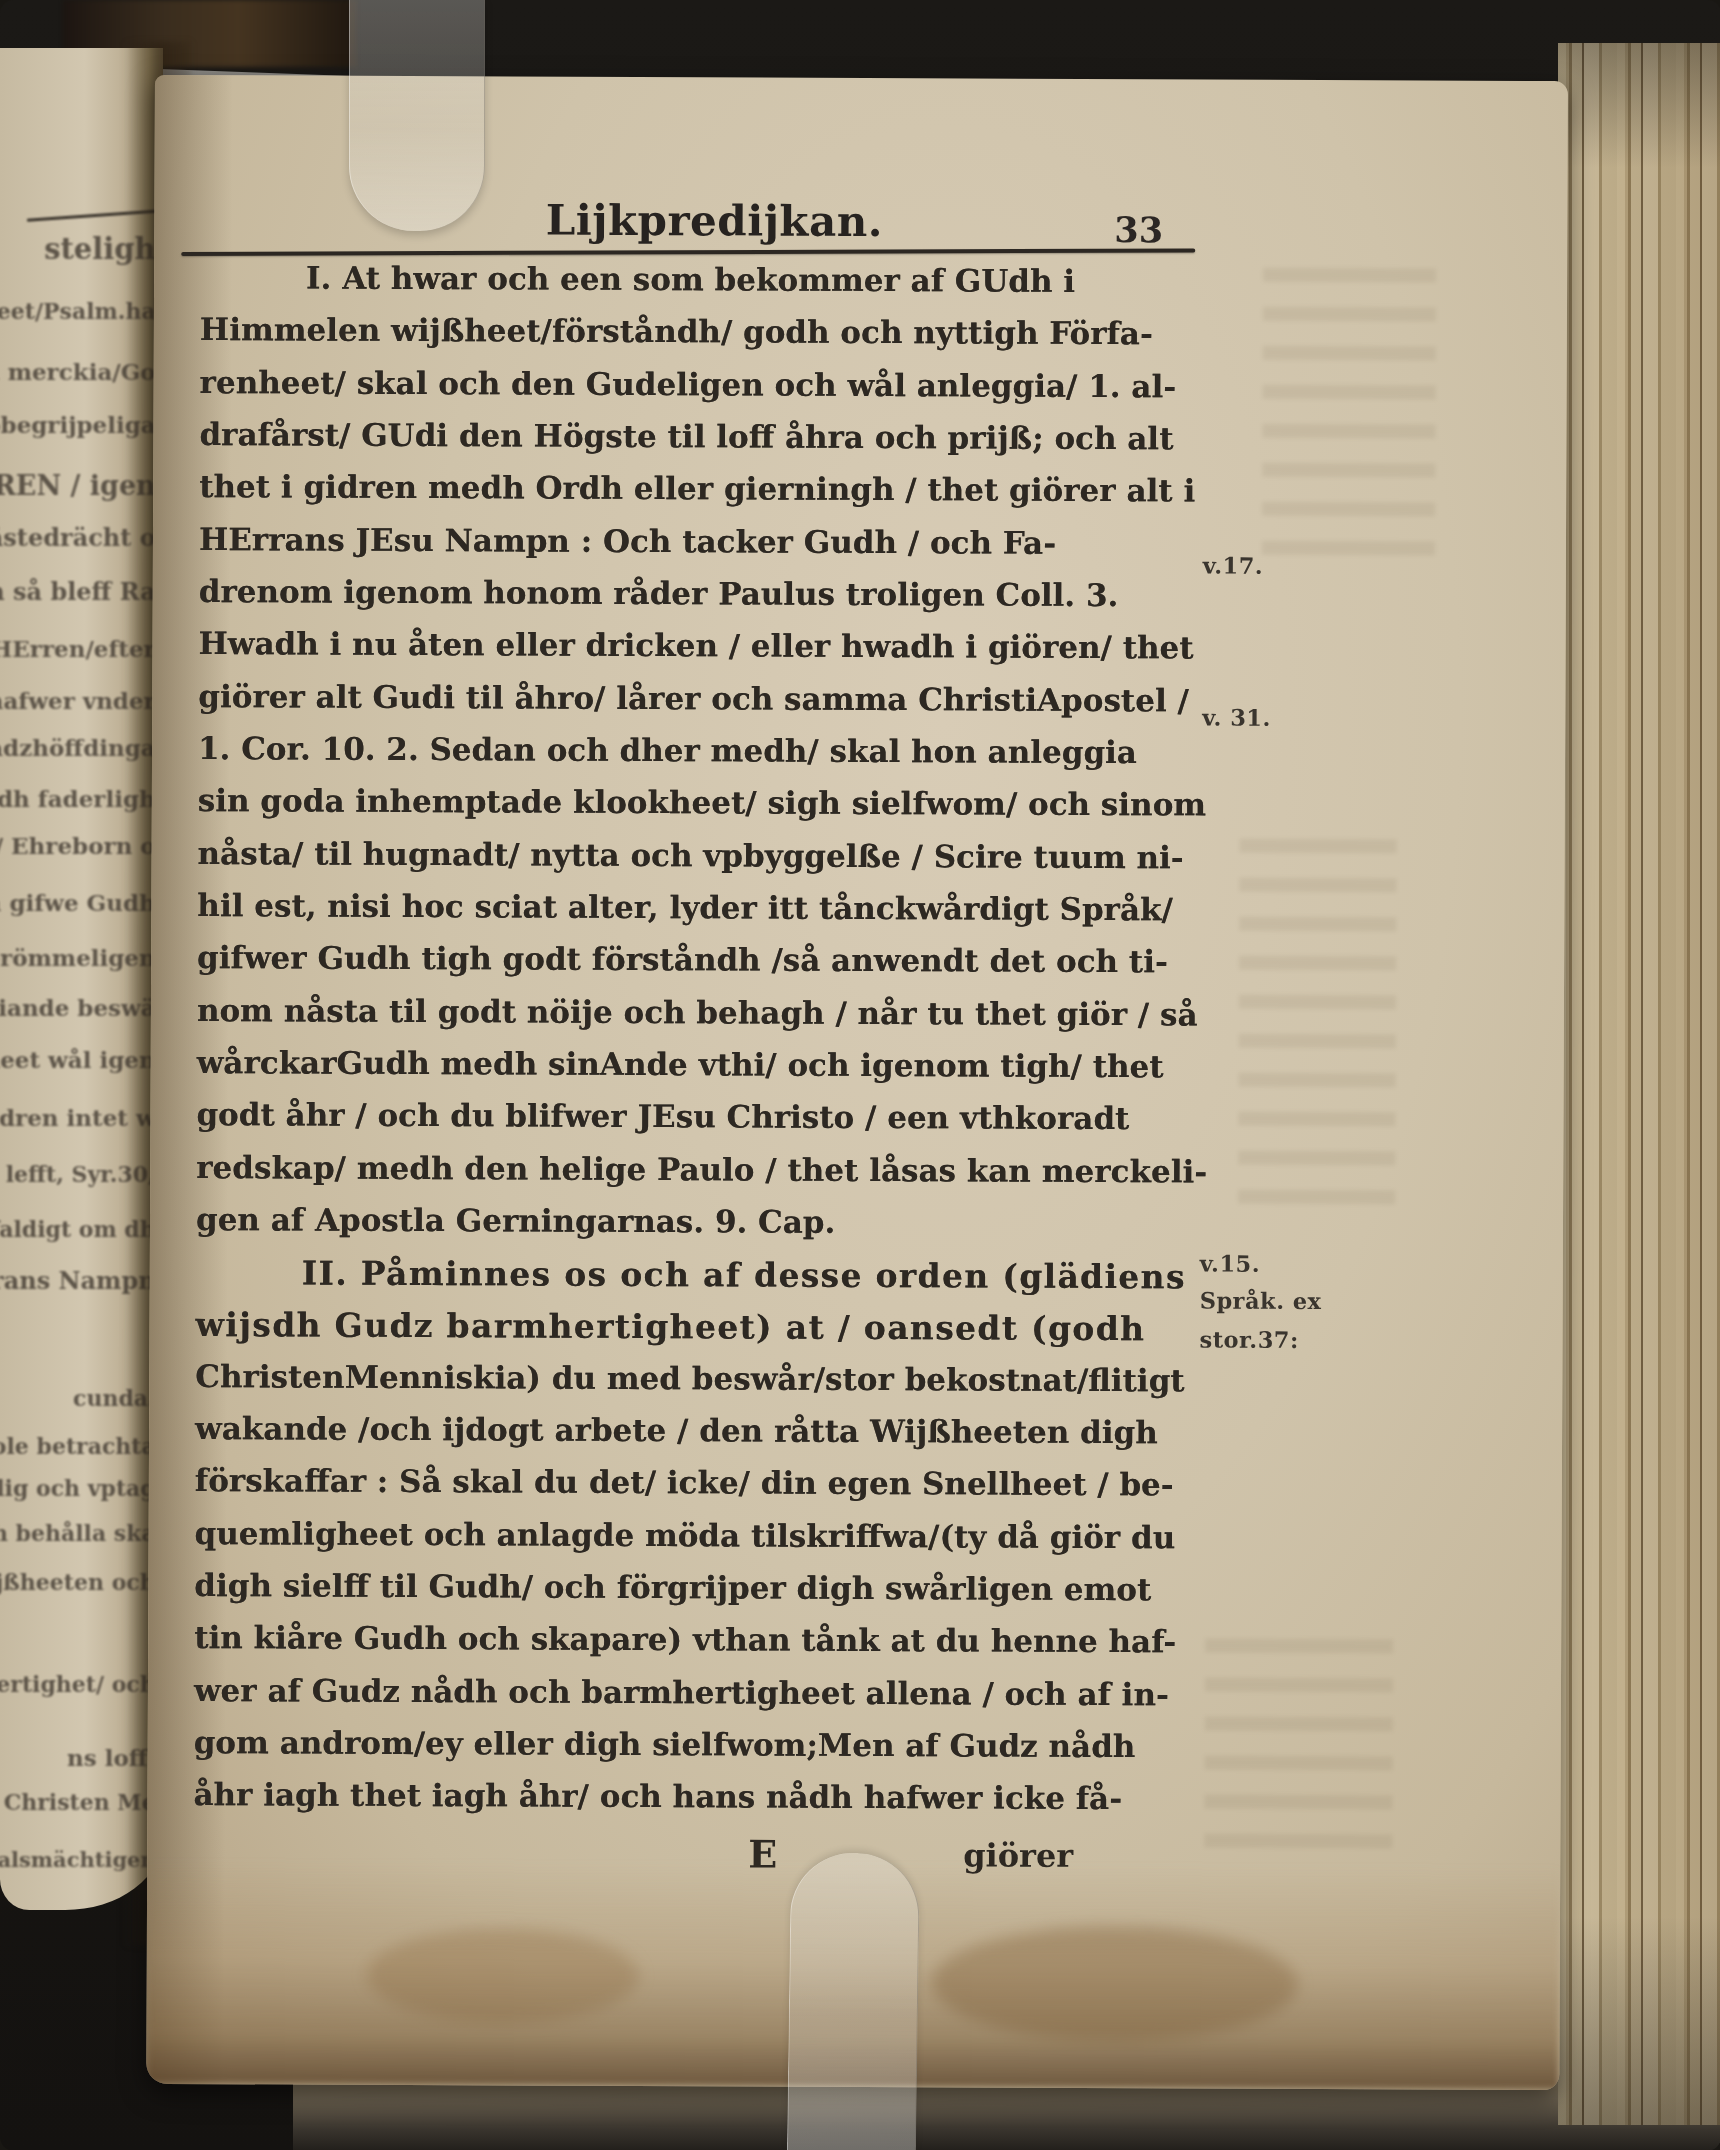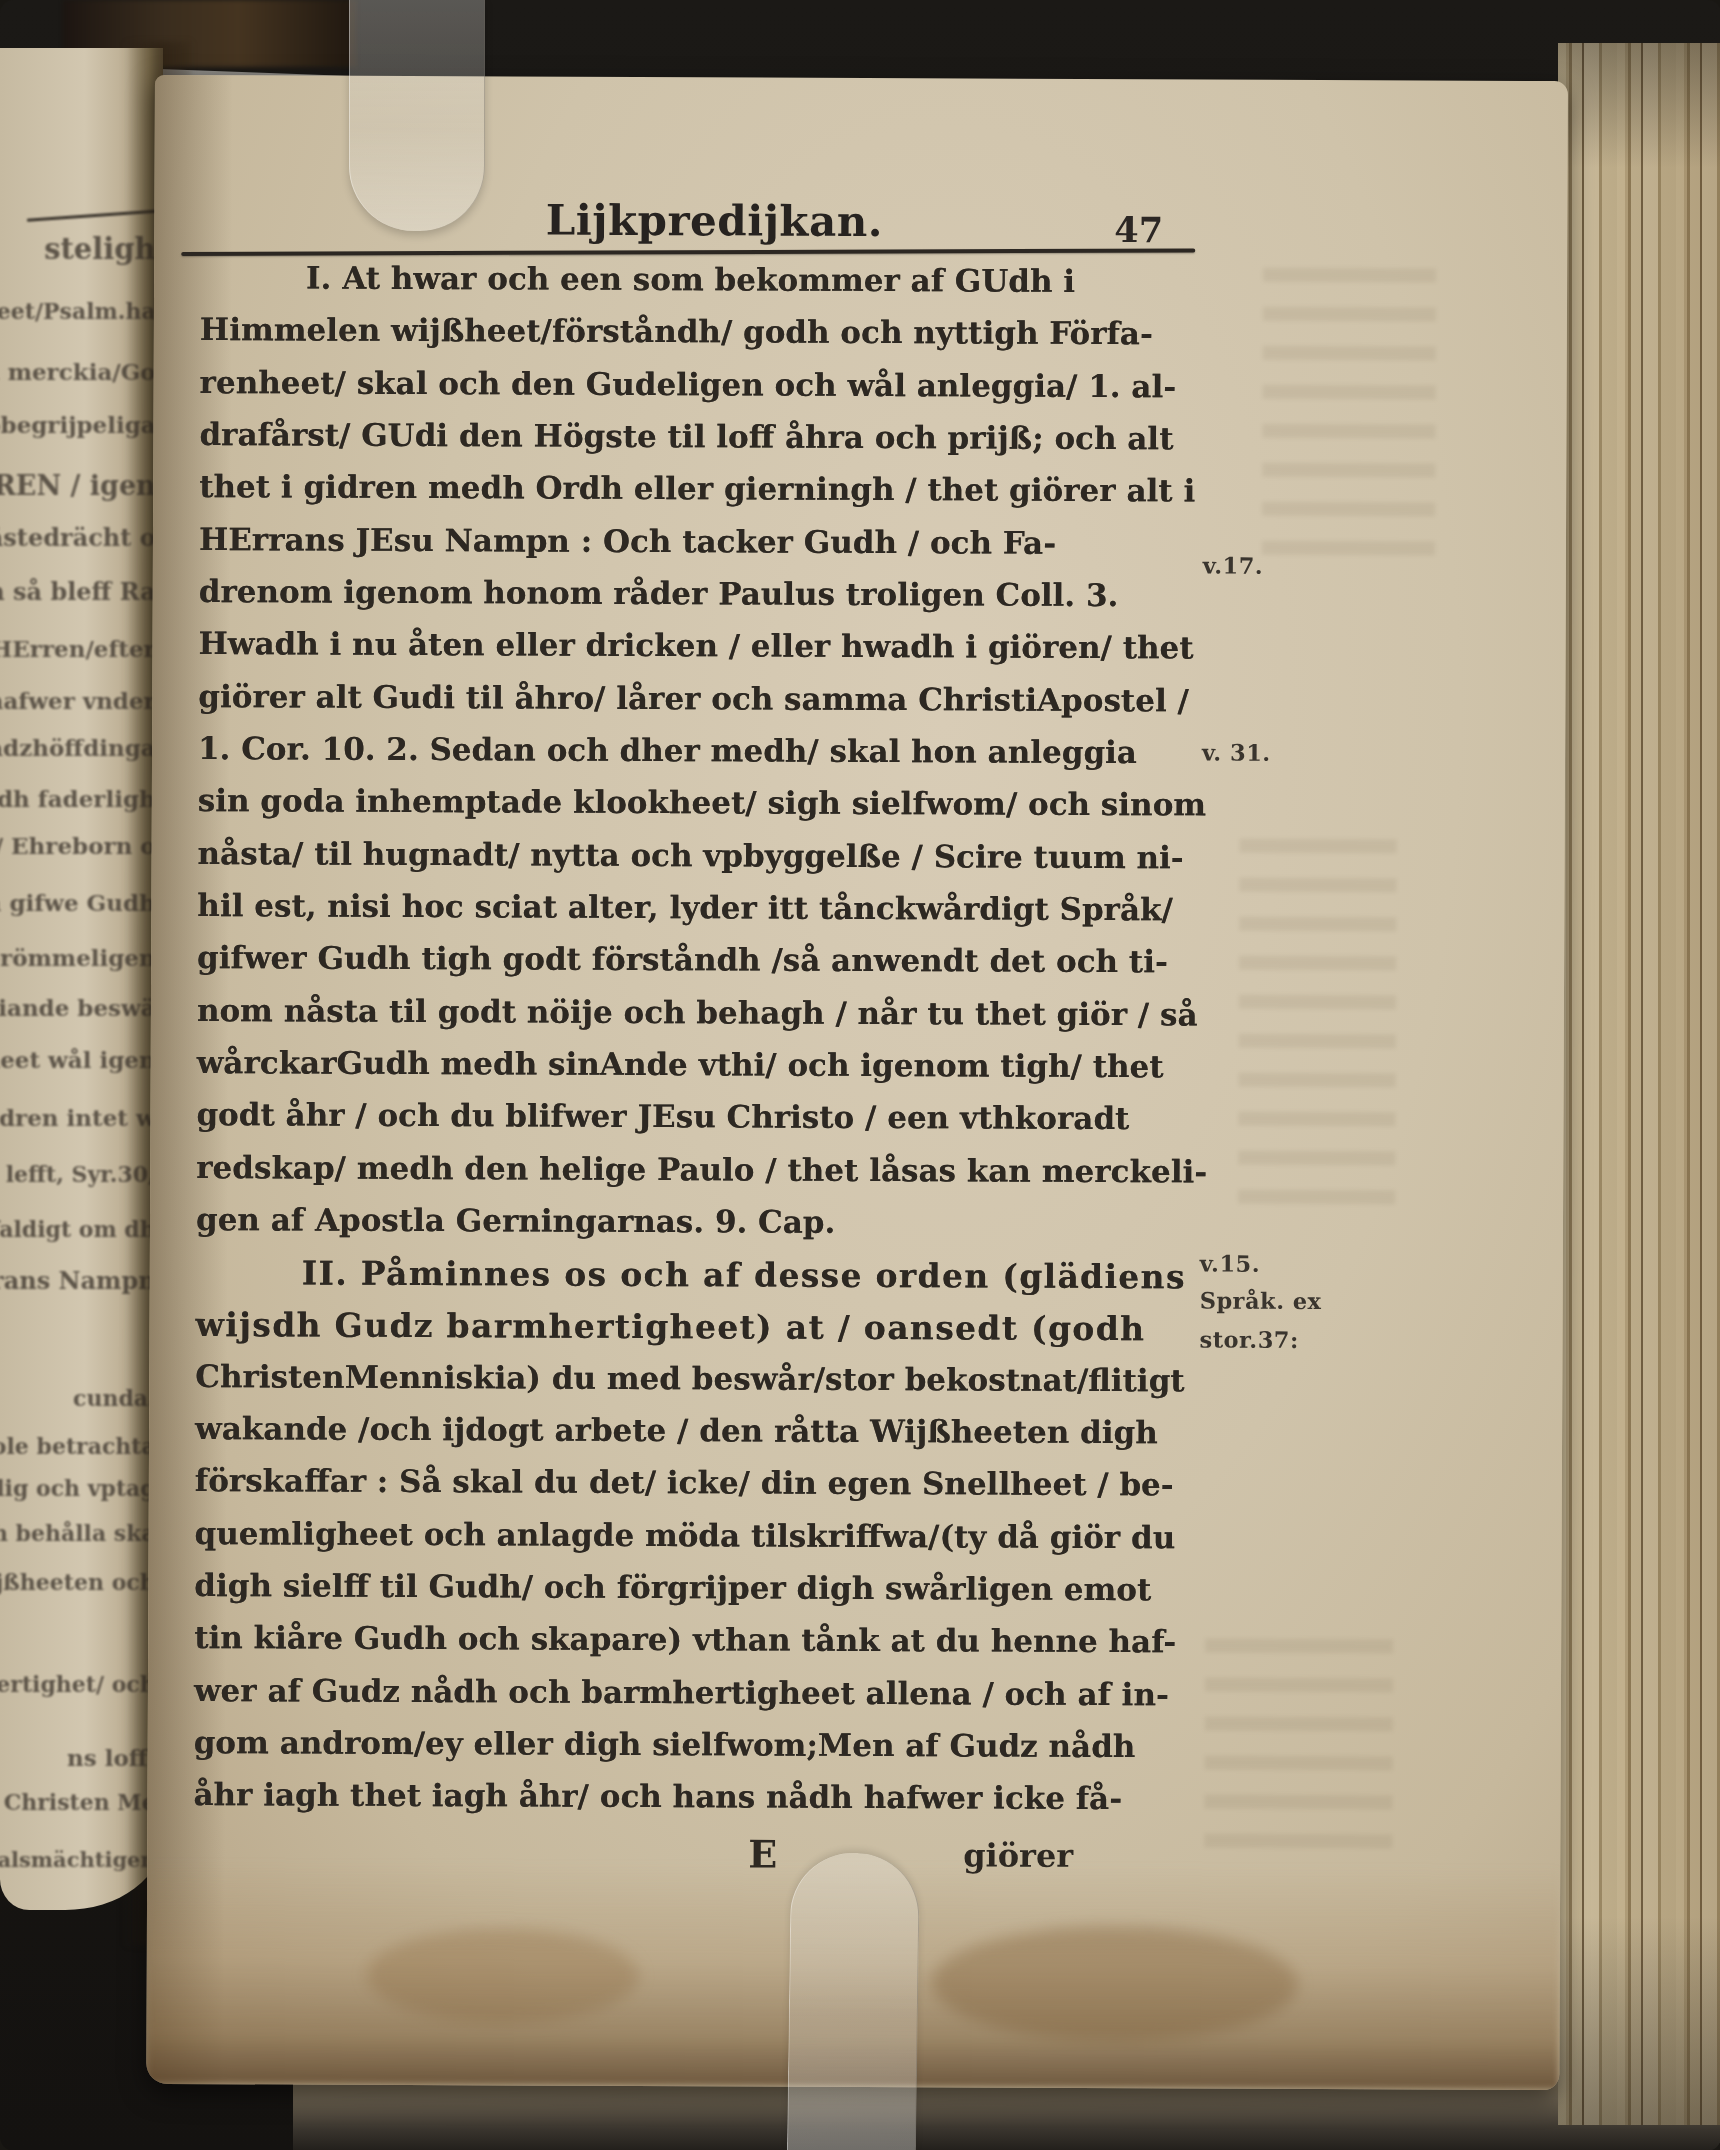--- a/index.html
+++ b/index.html
@@ -121,21 +121,21 @@
 
   <div class="page-right">
     <div class="ghost" style="left:1109px;top:188px;width:173px;height:293px;"></div>
     <div class="ghost" style="left:1088px;top:759px;width:157px;height:366px;"></div>
     <div class="ghost" style="left:1057px;top:1559px;width:188px;height:220px;"></div>
     <div class="stain-blob" style="left:220px;bottom:63px;width:272px;height:94px;background:rgba(140,105,62,.35);"></div>
     <div class="stain-blob" style="left:785px;bottom:47px;width:366px;height:115px;background:rgba(125,92,52,.4);"></div>
     <div class="stain-bottom"></div>
 
     <div class="running-title">Lijkpredijkan.</div>
-    <div class="page-number">47</div>
+    <div class="page-number">33</div>
     <div class="header-rule"></div>
 
     <div id="bodyLines">
         <div class="bodyline" style="top: 184px; left: 152px;">I.  At hwar och een som bekommer af GUdh i</div>
         <div class="bodyline" style="top: 236px;">Himmelen wijßheet/förståndh/ godh och nyttigh Förfa-</div>
         <div class="bodyline" style="top: 289px;">renheet/ skal och den Gudeligen och wål anleggia/ 1. al-</div>
         <div class="bodyline" style="top: 341px;">drafårst/ GUdi den Högste til loff åhra och prijß; och alt</div>
         <div class="bodyline" style="top: 393px;">thet i gidren medh Ordh eller gierningh / thet giörer alt i</div>
         <div class="bodyline" style="top: 446px;">HErrans JEsu Nampn :  Och tacker Gudh / och Fa-</div>
         <div class="bodyline" style="top: 498px;">drenom igenom honom råder Paulus troligen Coll. 3.</div>
@@ -158,21 +158,21 @@
         <div class="bodyline" style="top: 1387px;">förskaffar :  Så skal du det/ icke/ din egen Snellheet / be-</div>
         <div class="bodyline" style="top: 1440px;">quemligheet och anlagde möda tilskriffwa/(ty då giör du</div>
         <div class="bodyline" style="top: 1492px;">digh sielff til Gudh/ och förgrijper digh swårligen emot</div>
         <div class="bodyline" style="top: 1544px;">tin kiåre Gudh och skapare) vthan tånk at du henne haf-</div>
         <div class="bodyline" style="top: 1597px;">wer af Gudz nådh och barmhertigheet allena / och af in-</div>
         <div class="bodyline" style="top: 1649px;">gom androm/ey eller digh sielfwom;Men af Gudz nådh</div>
         <div class="bodyline" style="top: 1701px;">åhr iagh thet iagh åhr/ och hans nådh hafwer icke få-</div>
       </div>
     <div id="marginNotes">
         <div class="margin-note" style="top: 473px;">v.17.</div>
-        <div class="margin-note" style="top: 660px;">v. 31.</div>
+        <div class="margin-note" style="top: 625px;">v. 31.</div>
         <div class="margin-note" style="top: 1171px;">v.15.</div>
         <div class="margin-note" style="top: 1208px;">Språk. ex</div>
         <div class="margin-note" style="top: 1247px;">stor.37:</div>
       </div>
 
     <div class="signature">E</div>
     <div class="catchword">giörer</div>
   </div>
 
   <div class="strap strap-top"></div>

